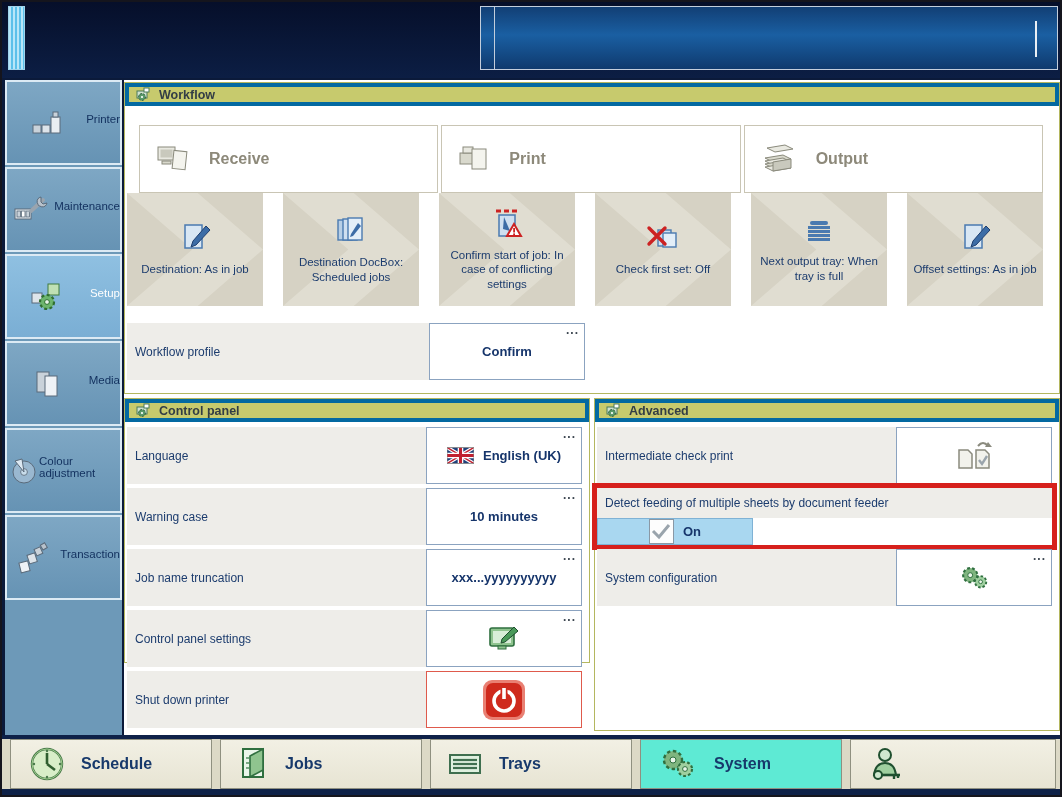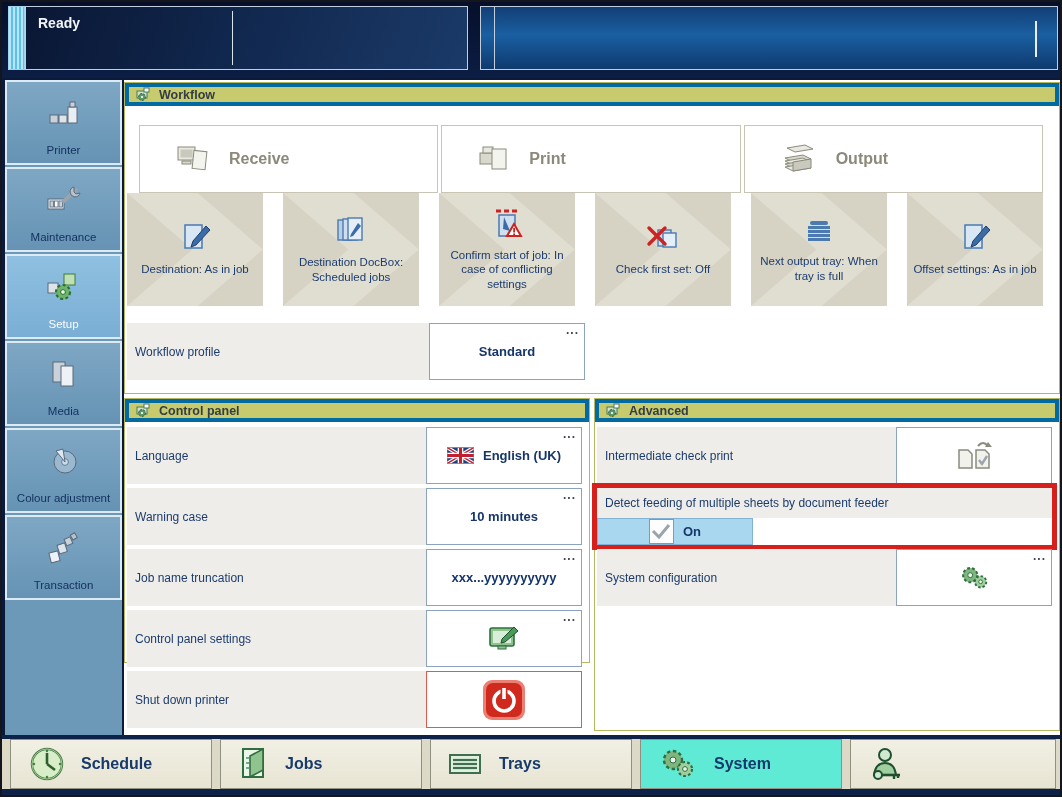--- a/index.html
+++ b/index.html
@@ -20,35 +20,35 @@
   .ready{position:absolute;left:12px;top:8px;color:#f2f6fa;font-weight:bold;font-size:14px;}
   .tb-right{position:absolute;left:478px;top:4px;width:578px;height:64px;
             border:1px solid #c3cedc;
             background:linear-gradient(180deg,#123f75,#1a5fa2 45%,#0f3a6e);}
   .tb-right .vdiv1{position:absolute;left:13px;top:0;width:1px;height:100%;background:#c3cedc;}
   .tb-right .vdiv2{position:absolute;right:20px;top:14px;width:2px;height:36px;background:#e9eff5;}
   
   .sidebar{position:absolute;left:3px;top:78px;width:117px;height:655px;background:#6d99b8;}
   .side-btn{height:85px;margin-bottom:2px;border:2px solid #dceaf4;
             background:linear-gradient(180deg,#7ea7c4,#6693b4);
-            display:flex;flex-direction:column;align-items:center;cursor:pointer;}
+            display:flex;align-items:center;cursor:pointer;}
   .side-btn .s-ic{flex:1;display:flex;align-items:center;justify-content:center;}
   .side-btn .s-lb{font-size:11.5px;color:#12305e;margin-bottom:7px;}
   .side-btn.sel{background:linear-gradient(180deg,#8fc0e1,#7aaed4);}
   .side-btn.sel .s-lb{color:#fdfdfd;}
   
   .content{position:absolute;left:122px;top:78px;width:936px;height:655px;background:#fff;}
   .sec-head{height:23px;background:#c7ca6d;border:4px solid #0369a1;display:flex;
             align-items:center;padding-left:7px;gap:6px;}
   .sec-head .t{font-weight:bold;font-size:12.5px;color:#333d45;}
   .sec{border:1px solid #b4b75f;background:#fff;}
   .sec-wf{position:absolute;left:0;top:2px;width:936px;height:312px;}
   .phases{margin:19px 16px 0 14px;height:68px;display:grid;grid-template-columns:repeat(3,1fr);gap:3px;}
   .phase{background:#fff;border:1px solid #c9c5b4;display:flex;align-items:center;
-         padding-left:36px;gap:15px;color:#8d897a;font-weight:bold;font-size:16px;}
+         padding-left:16px;gap:15px;color:#8d897a;font-weight:bold;font-size:16px;}
   .tiles{margin:0 16px 0 2px;height:113px;display:grid;grid-template-columns:repeat(6,1fr);gap:20px;}
   .tile{position:relative;background:#d6d2c4;overflow:hidden;display:flex;flex-direction:column;
         align-items:center;justify-content:center;gap:8px;padding:6px 4px;cursor:pointer;}
   .tile::before{content:"";position:absolute;inset:0;
         clip-path:polygon(0% 0%,52% 0%,100% 50%,52% 100%,0% 100%,48% 50%);
         background:#e0ddd1;}
   .tile .tl{position:relative;font-size:11.5px;color:#1c3c6e;text-align:center;line-height:1.25;}
   .tile svg{position:relative;}
   .row{height:57px;display:flex;position:relative;margin-bottom:4px;}
   .row .lbl{flex:1;background:#eeede9;display:flex;align-items:center;
@@ -76,24 +76,20 @@
   .tab.sel{background:#5eead4;gap:16px;}
   .tab.last{flex:1;width:auto;}
 </style>
 </head>
 <body>
 
 <div class="screen">
 
   <div class="topbar">
     <div class="stripe"></div>
-    <div class="tb-left">
-      <div class="ready">Ready</div>
-      <div class="vdiv"></div>
-    </div>
     <div class="tb-right">
       <div class="vdiv1"></div>
       <div class="vdiv2"></div>
     </div>
   </div>
 
   <div class="sidebar">
     <div class="side-btn">
       <span class="s-ic">
         <svg width="34" height="28" viewBox="0 0 34 28">
@@ -265,21 +261,21 @@
               <polygon points="28,4 32,8 18,23 13,25 15,19" fill="#3c6ca6" stroke="#1f3f6f"></polygon>
             </svg>
           <span class="tl">Offset settings: As in job</span>
         </div>
       </div>
 
       <div class="row profile-row">
         <div class="lbl">Workflow profile</div>
         <div class="val">
           <span class="more">...</span>
-          <span class="vt">Standard</span>
+          <span class="vt">Confirm</span>
         </div>
       </div>
     </div>
 
     <div class="sec sec-cp">
       <div class="sec-head">
         <svg width="17" height="15" viewBox="0 0 17 15">
             <rect x="1" y="4" width="10" height="7" fill="#cfe0cf" stroke="#4a7a5a"></rect>
             <rect x="8" y="1" width="5" height="4" fill="#fff" stroke="#4a7a5a"></rect>
             <circle cx="6" cy="10" r="3.4" fill="#5a9a6a" stroke="#2f5f3f" stroke-dasharray="2 1.4"></circle>

